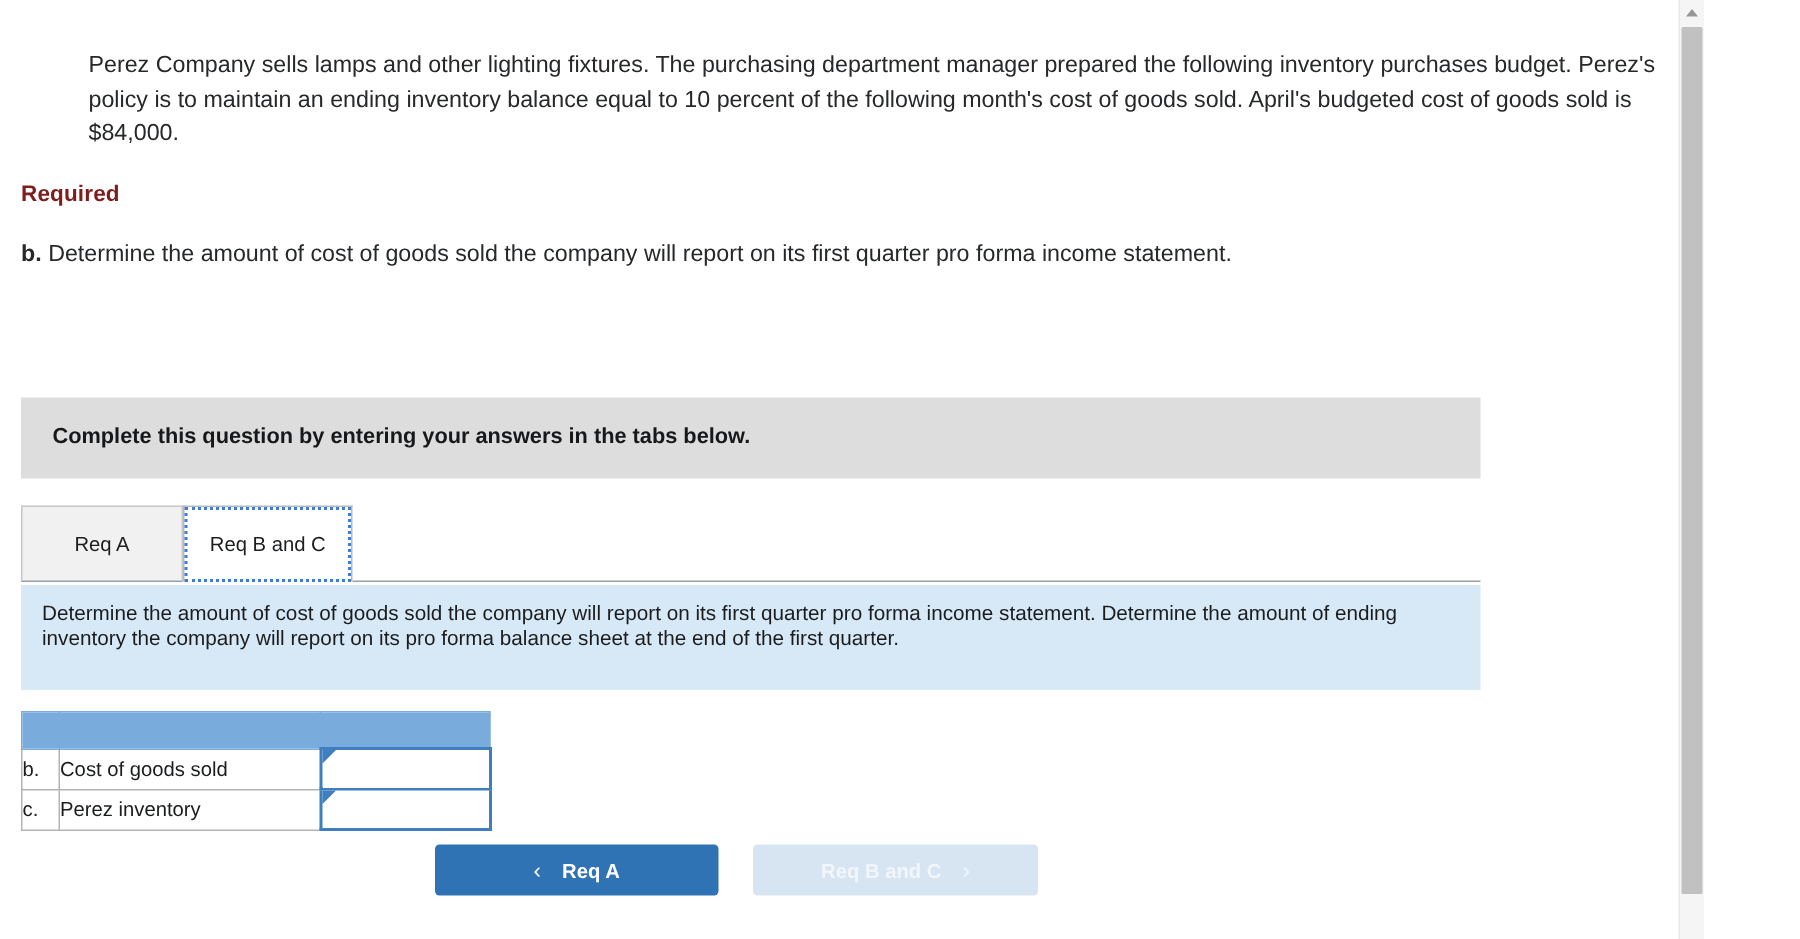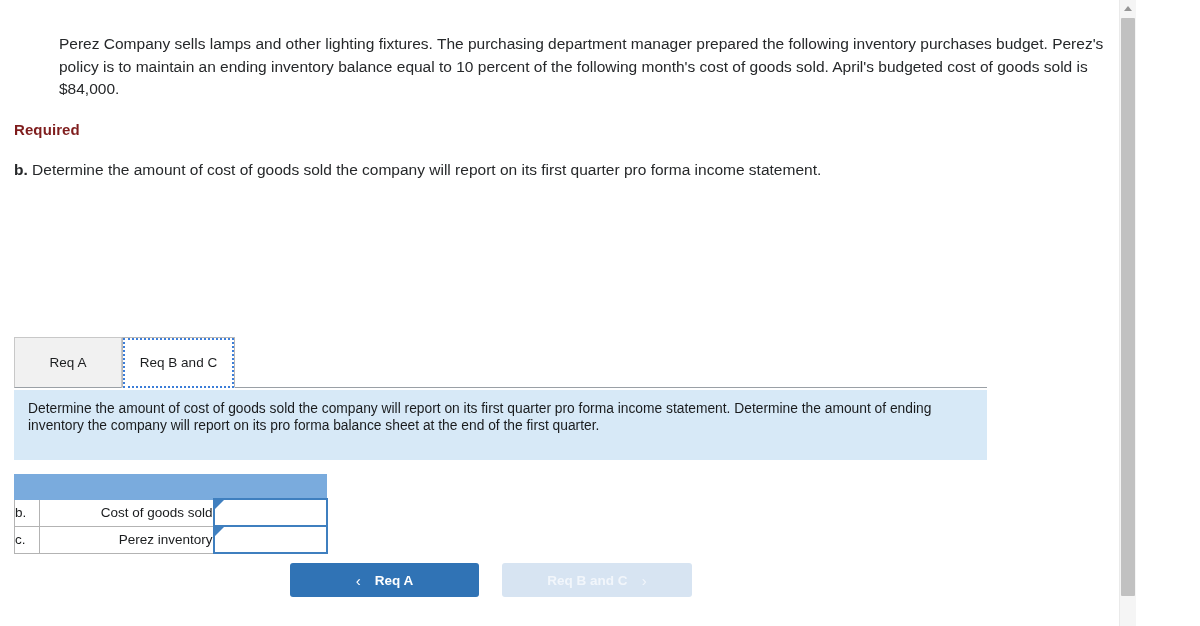--- a/index.html
+++ b/index.html
@@ -170,21 +170,21 @@
     padding: 0;
     height: 25px;
     vertical-align: middle;
   }
   .answer-table .hdr td {
     background: #7aabdd;
     border: 1px solid #7aabdd;
     height: 23px;
   }
   .col-letter { width: 24px; }
-  .col-label  { width: 173px; text-align: right; }
+  .col-label  { width: 173px; }
   .col-input  { width: 112px; }
 
   .cell-letter {
     padding-left: 4px;
     font-size: 13.5px;
   }
   .cell-label {
     padding-left: 6px;
     font-size: 13.5px;
   }
@@ -308,20 +308,23 @@
 <div class="page">
 
   <div class="intro">Perez Company sells lamps and other lighting fixtures. The purchasing department manager prepared the following inventory purchases budget. Perez's policy is to maintain an ending inventory balance equal to 10 percent of the following month's cost of goods sold. April's budgeted cost of goods sold is $84,000.</div>
 
   <div class="required-head">Required</div>
 
   <div class="req-list">
     <div class="rl"><b>b.</b> <span>Determine the amount of cost of goods sold the company will report on its first quarter pro forma income statement.</span></div>
   </div>
 
+  <div class="gray-banner">
+    <div class="gb-text">Complete this question by entering your answers in the tabs below.</div>
+  </div>
 
   <div class="tabstrip">
     <div class="tab-underline"></div>
     <div class="tab tab-inactive">
       <span>Req A</span>
     </div>
     <div class="tab tab-active">
       <span>Req B and C</span>
     </div>
     <div class="tab-focus-ring"></div>

